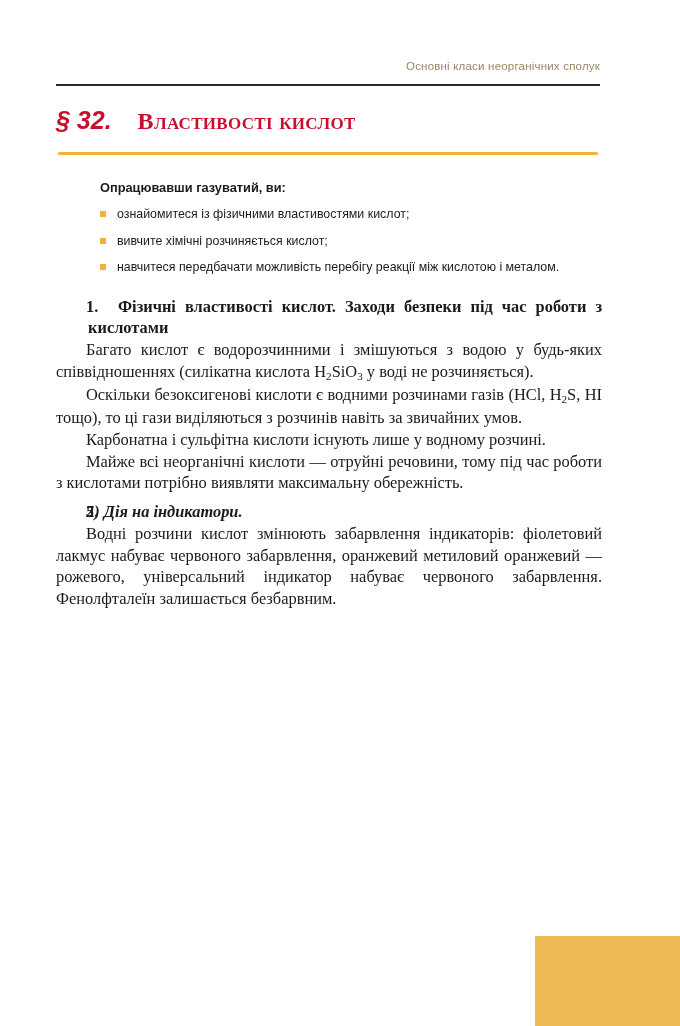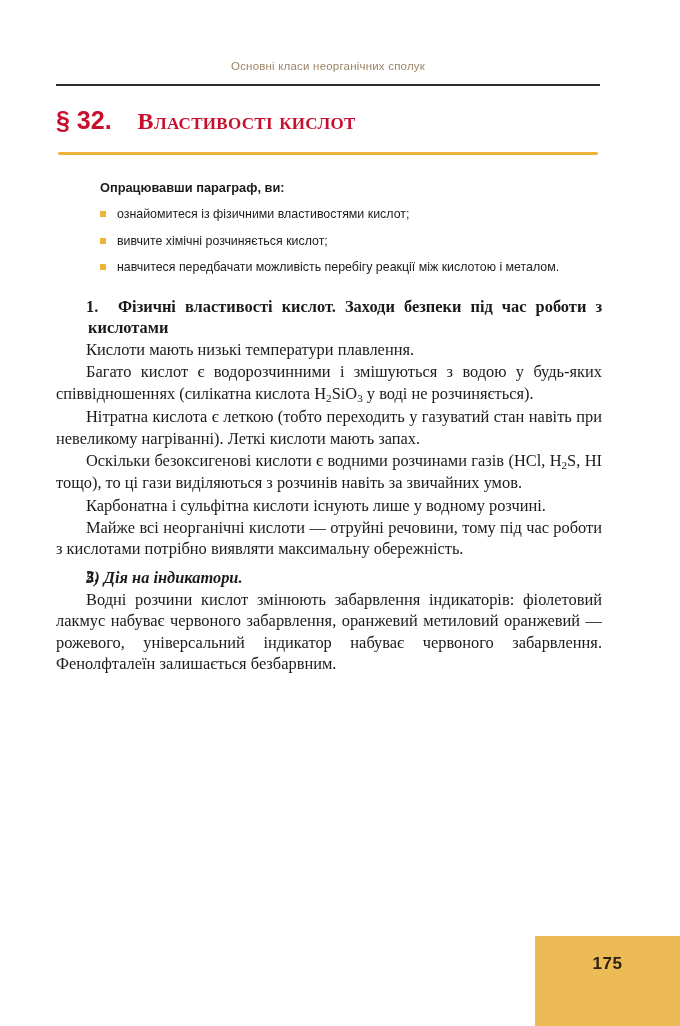--- a/index.html
+++ b/index.html
@@ -15,21 +15,21 @@
     overflow: hidden;
     font-family: "Liberation Serif", "DejaVu Serif", serif;
   }
 
   
   .running-head {
     position: absolute;
     left: 56px;
     top: 60px;
     width: 544px;
-    text-align: center;
+    text-align: right;
     font-family: "Liberation Sans", "DejaVu Sans", sans-serif;
     font-size: 11.5px;
     letter-spacing: 0.2px;
     color: #9c8468;
     white-space: nowrap;
   }
   .head-rule {
     position: absolute;
     left: 56px;
     top: 84px;
@@ -45,20 +45,21 @@
     top: 106px;
     width: 560px;
     color: #c8102e;
     font-family: "Liberation Sans", "DejaVu Sans", sans-serif;
     font-weight: bold;
     font-size: 25px;
     white-space: nowrap;
   }
   .section-title .num {
     letter-spacing: 0px;
+    font-style: italic;
   }
   .section-title .ttl {
     margin-left: 26px;
     font-variant: small-caps;
     font-size: 24px;
     letter-spacing: 0.3px;
     font-family: Liberation Serif, serif;
   }
   .title-rule {
     position: absolute;
@@ -171,56 +172,53 @@
 
   <div class="running-head">Основні класи неорганічних сполук</div>
   <div class="head-rule"></div>
 
   <div class="section-title">
     <span class="num">§ 32.</span><span class="ttl">Властивості кислот</span>
   </div>
   <div class="title-rule"></div>
 
   <div class="objectives">
-    <div class="lead">Опрацювавши параграф, ви:</div>
+    <div class="lead">Опрацювавши газуватий, ви:</div>
     <div class="obj-item">
       <span class="sq"></span>
       <span>ознайомитеся із фізичними властивостями кислот;</span>
     </div>
     <div class="obj-item">
       <span class="sq"></span>
       <span>вивчите хімічні розчиняється кислот;</span>
     </div>
     <div class="obj-item">
       <span class="sq"></span>
       <span>навчитеся передбачати можливість перебігу реакції між кислотою і металом.</span>
     </div>
   </div>
 
   <div class="body">
 
     <p class="numhead">
       <span class="n">1.</span><span>Фізичні властивості кислот. Заходи безпеки під час роботи з кислотами</span>
     </p>
 
-    <p>Кислоти мають низькі температури плавлення.</p>
     <p>Багато кислот є водорозчинними і змішуються з водою у будь-яких співвідношеннях (силікатна кислота H<sub>2</sub>SiO<sub>3</sub> у воді не розчиняється).</p>
-    <p>Нітратна кислота є леткою (тобто переходить у газуватий стан навіть при невеликому нагріванні). Леткі кислоти мають запах.</p>
     <p>Оскільки безоксигенові кислоти є водними розчинами газів (HCl, H<sub>2</sub>S, HI тощо), то ці гази виділяються з розчинів навіть за звичайних умов.</p>
     <p>Карбонатна і сульфітна кислоти існують лише у водному розчині.</p>
     <p>Майже всі неорганічні кислоти — отруйні речовини, тому під час роботи з кислотами потрібно виявляти максимальну обережність.</p>
 
     <div class="gap-sm"></div>
 
     <p class="numhead">
       <span class="n">2.</span>
     </p>
 
     <p class="subhead">5) Дія на індикатори.</p>
 
     <p>Водні розчини кислот змінюють забарвлення індикаторів: фіолетовий лакмус набуває червоного забарвлення, оранжевий метиловий оранжевий — рожевого, універсальний індикатор набуває червоного забарвлення. Фенолфталеїн залишається безбарвним.</p>
 
   </div>
 
   <div class="folio-block"></div>
-  <div class="folio-num">175</div>
 
 </div>
 
 </body></html>

